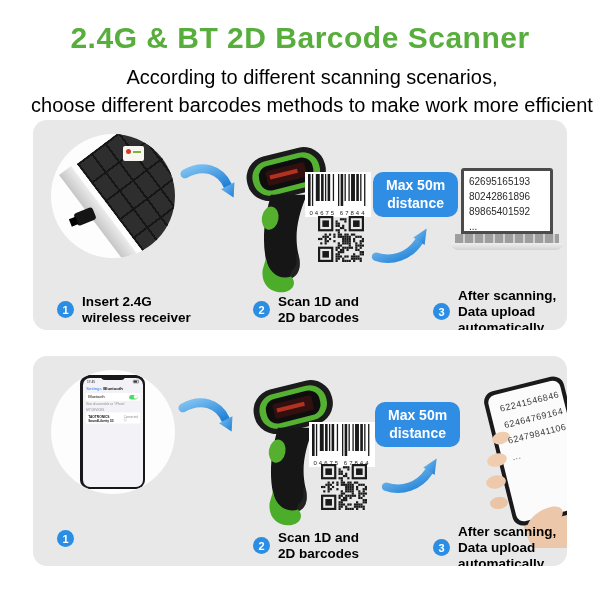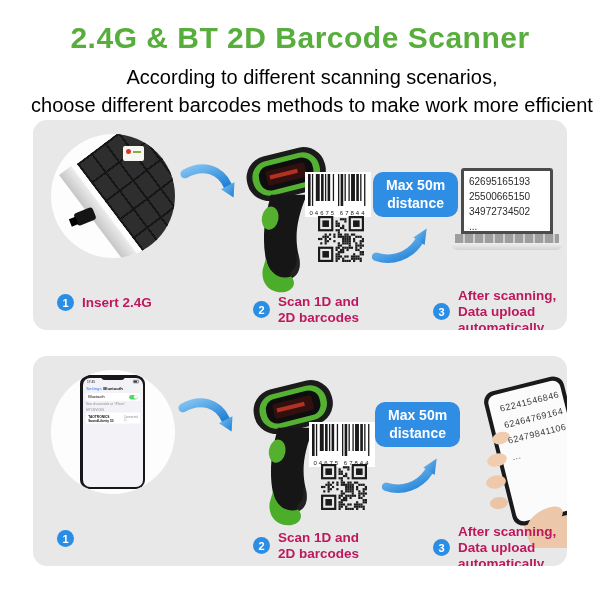--- a/index.html
+++ b/index.html
@@ -93,21 +93,21 @@
   .hand-wrap svg { position:absolute; left:0; top:0; }
   .phone-lines { position:absolute; left:52px; top:32px; width:84px;
                  transform:rotate(-14deg); font-size:9px; line-height:1.85;
                  color:#3c3c3c; letter-spacing:0.5px; }
 
   
   .step { position:absolute; display:flex; align-items:center; gap:8px; }
   .step-num { width:17px; height:17px; border-radius:50%; background:#2a8ee4;
               color:#fff; font-size:11px; font-weight:bold; display:flex;
               align-items:center; justify-content:center; flex:0 0 17px; }
-  .step-text { font-size:13.5px; font-weight:bold; color:#be185d; line-height:1.18; }
+  .step-text { font-size:13.5px; font-weight:bold; color:#000000; line-height:1.18; }
 </style>
 </head>
 <body>
 
 <svg width="0" height="0" style="position:absolute">
   <defs>
     <linearGradient id="arrowGrad" x1="0" y1="0" x2="1" y2="1">
       <stop offset="0" stop-color="#7fc2f1"></stop>
         <stop offset="1" stop-color="#1e7fd6"></stop>
     </linearGradient>
@@ -316,32 +316,33 @@
   </div>
 
   <svg class="arrow" style="left:338px;top:100px" width="60" height="46" viewBox="0 0 70 52">
     <path d="M6,42 C24,48 44,42 56,24" stroke="url(#arrowGrad)" stroke-width="10" fill="none" stroke-linecap="round"></path>
     <polygon points="65,9 62.6,28.4 49.4,19.6" fill="url(#arrowGrad)"></polygon>
   </svg>
 
   <div class="laptop" style="left:418px;top:48px">
     <div class="lap-screen">
       <div>62695165193</div>
-      <div>25500665150</div>
-      <div>34972734502</div>
+      <div>80242861896</div>
+      <div>89865401592</div>
       <div>...</div>
     </div>
     <div class="lap-keys"></div>
     <div class="lap-deck"></div>
   </div>
 
   <div class="step" style="left:24px;top:174px">
     <div class="step-num">1</div>
     <div class="step-text">
       <div>Insert 2.4G</div>
+      <div>wireless receiver</div>
     </div>
   </div>
   <div class="step" style="left:220px;top:174px">
     <div class="step-num">2</div>
     <div class="step-text">
       <div>Scan 1D and</div>
       <div>2D barcodes</div>
     </div>
   </div>
   <div class="step" style="left:400px;top:168px">

